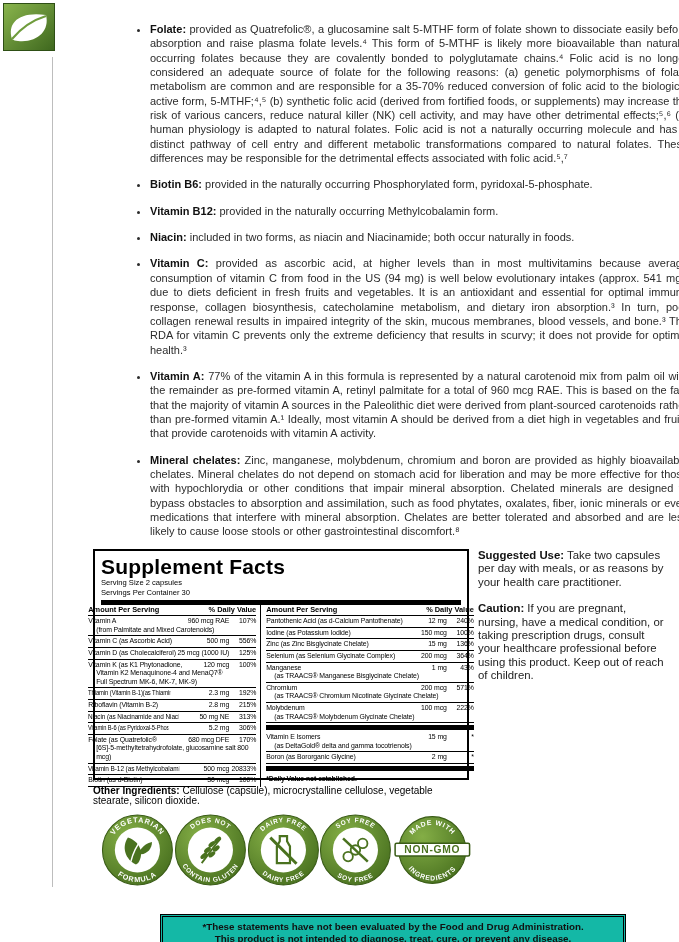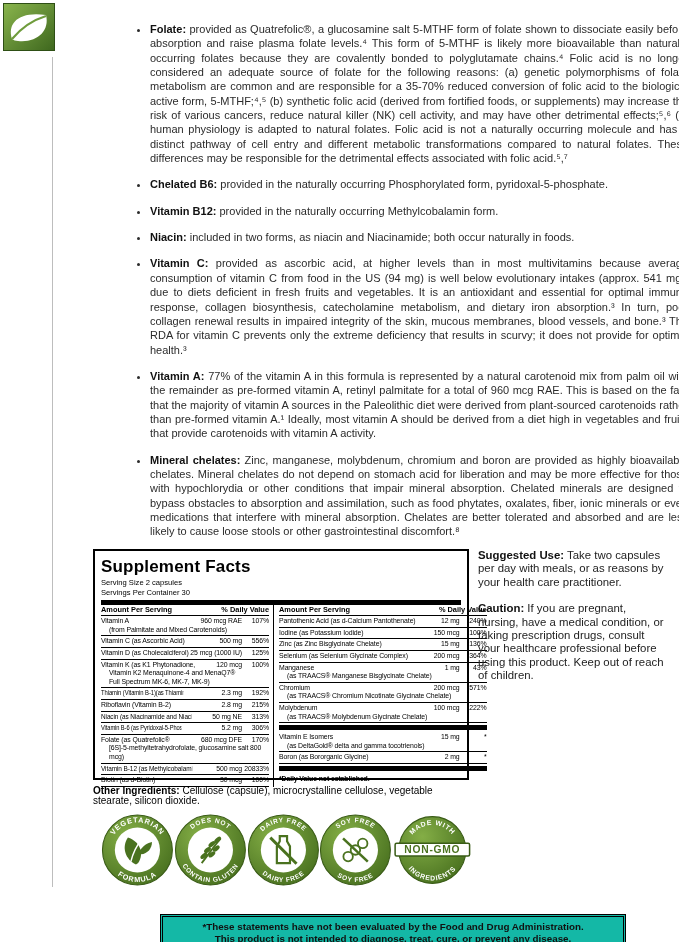--- a/index.html
+++ b/index.html
@@ -17,24 +17,24 @@
     list-style:disc outside;font-size:11px;line-height:14.35px;text-align:justify;
     color:#2b2b2b;margin:0 0 12px 0;
   }
   .bullets li b{color:#111;}
 
   
   .facts{
     position:absolute;left:93px;top:549px;width:376px;height:231px;
     border:2px solid #000;box-sizing:border-box;padding:4px 6px;background:#fff;color:#000;
   }
-  .facts-title{font-size:17px;font-weight:bold;letter-spacing:.2px;line-height:23px;}
+  .facts-title{font-size:21px;font-weight:bold;letter-spacing:.2px;line-height:23px;}
   .facts-serving{font-size:7.6px;line-height:9.6px;}
   .thickbar{height:5px;background:#000;margin:3px 0 0 0;}
-  .facts-cols{display:flex;align-items:stretch;}
+  .facts-cols{display:flex;align-items:stretch;justify-content:center;}
   .fcol{box-sizing:border-box;}
   .fcol-left{width:172px;padding-right:4px;}
   .fcol-right{flex:1;border-left:1px solid #000;padding-left:5px;}
   .fhead{display:flex;justify-content:space-between;font-weight:bold;font-size:7.4px;
          line-height:10px;border-bottom:1px solid #000;}
   .frow{border-bottom:1px solid #000;padding:1px 0;font-size:6.9px;line-height:8.6px;letter-spacing:-0.1px;}
   .frow-main{display:flex;align-items:baseline;}
   .fname{flex:1 1 auto;min-width:0;white-space:nowrap;overflow:hidden;}
   .famt{margin-left:auto;white-space:nowrap;text-align:right;min-width:44px;}
   .fdv{min-width:27px;text-align:right;white-space:nowrap;}
@@ -77,21 +77,21 @@
     <path d="M9 36 C4 20 16 8 43 12 C47 28 34 40 15 38 C12.5 38 10.5 37.2 9 36 Z" fill="#fff"></path>
     <path d="M9 36 C19 24 30 17 43 13" stroke="#6f9c3c" stroke-width="2.2" fill="none"></path>
   </svg>
 </div>
 <div class="vline"></div>
 
 <ul class="bullets">
 
     <li><b>Folate:</b> <span>provided as Quatrefolic®, a glucosamine salt 5-MTHF form of folate shown to dissociate easily before absorption and raise plasma folate levels.⁴ This form of 5-MTHF is likely more bioavailable than naturally occurring folates because they are covalently bonded to polyglutamate chains.⁴ Folic acid is no longer considered an adequate source of folate for the following reasons: (a) genetic polymorphisms of folate metabolism are common and are responsible for a 35-70% reduced conversion of folic acid to the biological active form, 5-MTHF;⁴,⁵ (b) synthetic folic acid (derived from fortified foods, or supplements) may increase the risk of various cancers, reduce natural killer (NK) cell activity, and may have other detrimental effects;⁵,⁶ (c) human physiology is adapted to natural folates. Folic acid is not a naturally occurring molecule and has a distinct pathway of cell entry and different metabolic transformations compared to natural folates. These differences may be responsible for the detrimental effects associated with folic acid.⁵,⁷</span></li>
 
-    <li><b>Chelated B6:</b> <span>provided in the naturally occurring Phosphorylated form, pyridoxal-5-phosphate.</span></li>
+    <li><b>Biotin B6:</b> <span>provided in the naturally occurring Phosphorylated form, pyridoxal-5-phosphate.</span></li>
 
     <li><b>Vitamin B12:</b> <span>provided in the naturally occurring Methylcobalamin form.</span></li>
 
     <li><b>Niacin:</b> <span>included in two forms, as niacin and Niacinamide; both occur naturally in foods.</span></li>
 
     <li><b>Vitamin C:</b> <span>provided as ascorbic acid, at higher levels than in most multivitamins because average consumption of vitamin C from food in the US (94 mg) is well below evolutionary intakes (approx. 541 mg), due to diets deficient in fresh fruits and vegetables. It is an antioxidant and essential for optimal immune response, collagen biosynthesis, catecholamine metabolism, and dietary iron absorption.³ In turn, poor collagen renewal results in impaired integrity of the skin, mucous membranes, blood vessels, and bone.³ The RDA for vitamin C prevents only the extreme deficiency that results in scurvy; it does not provide for optimal health.³</span></li>
 
     <li><b>Vitamin A:</b> <span>77% of the vitamin A in this formula is represented by a natural carotenoid mix from palm oil with the remainder as pre-formed vitamin A, retinyl palmitate for a total of 960 mcg RAE. This is based on the fact that the majority of vitamin A sources in the Paleolithic diet were derived from plant-sourced carotenoids rather than pre-formed vitamin A.¹ Ideally, most vitamin A should be derived from a diet high in vegetables and fruits that provide carotenoids with vitamin A activity.</span></li>
 
     <li><b>Mineral chelates:</b> <span>Zinc, manganese, molybdenum, chromium and boron are provided as highly bioavailable chelates. Mineral chelates do not depend on stomach acid for liberation and may be more effective for those with hypochlorydia or other conditions that impair mineral absorption. Chelated minerals are designed to bypass obstacles to absorption and assimilation, such as food phytates, oxalates, fiber, ionic minerals or even medications that interfere with mineral absorption. Chelates are better tolerated and absorbed and are less likely to cause loose stools or other gastrointestinal discomfort.⁸</span></li>

